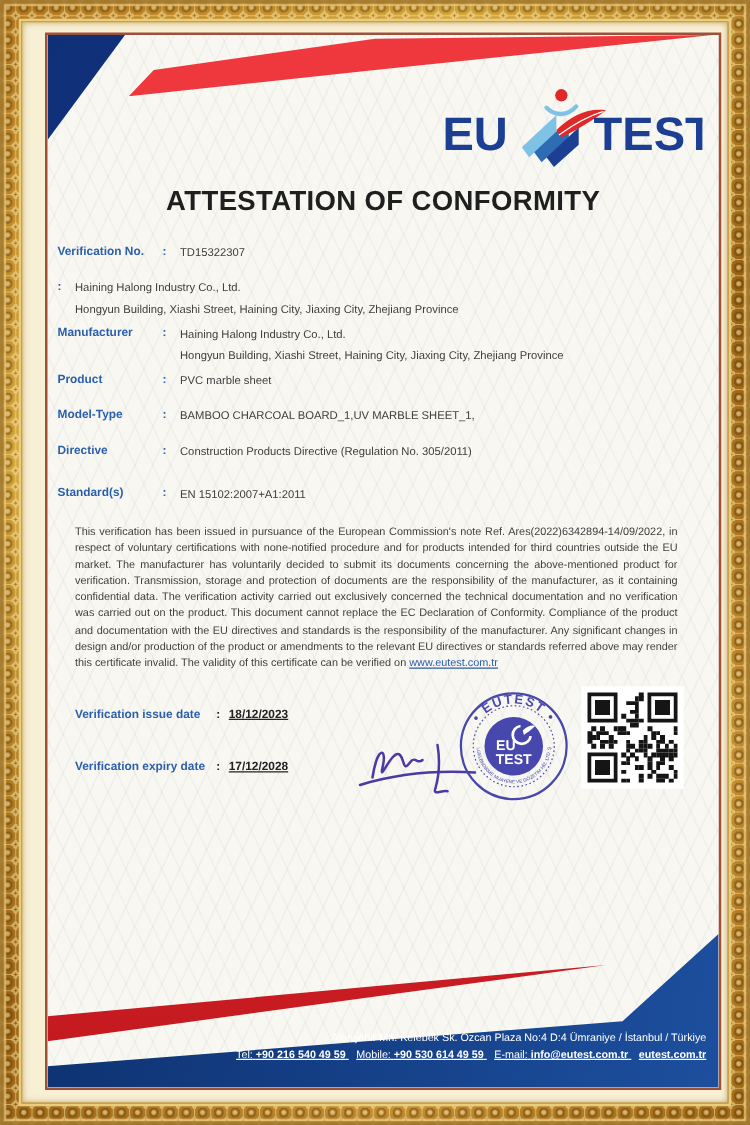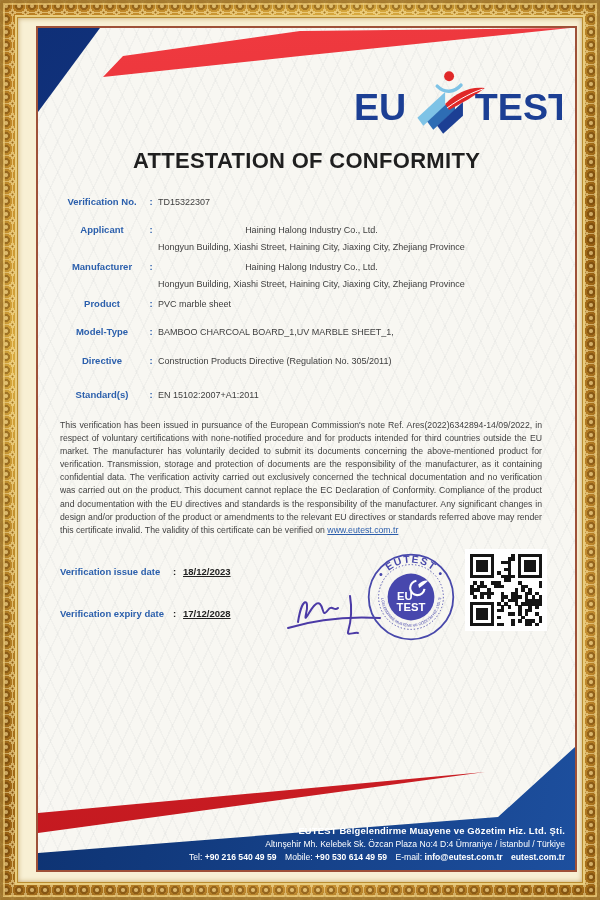--- a/index.html
+++ b/index.html
@@ -46,21 +46,21 @@
   }
   .footer-band{
     background:linear-gradient(100deg,#0a2c68,#1d4f9e);
     clip-path:polygon(0 825px, 460px 789px, 537px 719px, 537px 842px, 0 842px);
   }
   .logo{position:absolute;left:316px;top:38px;width:208px;height:70px;}
   .title{
     position:absolute;left:0;top:120px;width:100%;text-align:center;
     font-size:22px;font-weight:bold;color:#1f1f1f;letter-spacing:.3px;
   }
-  .row{position:absolute;left:22px;width:502px;display:flex;line-height:16.5px;text-align:center;}
+  .row{position:absolute;left:8px;width:502px;display:flex;line-height:16.5px;}
   .flabel{width:84px;font-weight:bold;color:#2b5fac;font-size:9.5px;flex:none;}
   .fcolon{width:14px;font-weight:bold;color:#2b5fac;font-size:9.5px;flex:none;}
   .fval{font-size:9px;color:#3e3e3e;}
   .para{
     position:absolute;left:22px;top:391px;width:482px;
     font-size:8.7px;line-height:13.1px;color:#3f3f3f;text-align:justify;
   }
   .link{color:#2a5caa;text-decoration:underline;cursor:pointer;}
   .drow{position:absolute;left:22px;display:flex;font-size:9.5px;font-weight:bold;}
   .dlabel{width:113px;color:#2b5fac;flex:none;}
@@ -71,21 +71,21 @@
   .qr-mods{position:relative;width:72px;height:72px;}
   .qr-mods i{position:absolute;width:3.6px;height:3.6px;background:#151515;}
   .finder{position:absolute;width:24px;height:24px;border:3.5px solid #151515;background:#fff;}
   .finder::after{content:"";position:absolute;inset:3px;background:#151515;}
   .f1{left:0;top:0}.f2{right:0;top:0}.f3{left:0;bottom:0}
   .sig{position:absolute;left:246px;top:560px;width:140px;height:52px;}
   .signer{position:absolute;left:228px;top:610px;width:134px;text-align:center;color:#3f72b5;font-size:9.5px;line-height:14px;}
   .footer-text{position:absolute;right:10px;top:796px;width:520px;text-align:right;color:#ffffff;}
   .ft1{font-size:9.4px;font-weight:bold;letter-spacing:.2px;line-height:14px;}
   .ft2{font-size:8.6px;line-height:13px;}
-  .ft3{font-size:8.6px;line-height:13px;}
+  .ft3{font-size:8.6px;line-height:13px;text-decoration:underline;}
   .ft3 .seg{margin-left:6px;}
   .ft3 b{font-weight:bold;}
 </style>
 </head>
 <body>
 
 <div class="page">
   <div class="ornament"></div>
   <div class="mat"></div>
 
@@ -111,21 +111,20 @@
     <div class="title">ATTESTATION OF CONFORMITY</div>
 
     <div class="row" style="top:166px">
       <span class="flabel">Verification No.</span>
       <span class="fcolon">:</span>
       <div class="fval">
           <div>TD15322307</div>
         </div>
     </div>
     <div class="row" style="top:194px">
-      <span class="flabel">Applicant</span>
       <span class="fcolon">:</span>
       <div class="fval">
         <div>Haining Halong Industry Co., Ltd.</div>
         <div>Hongyun Building, Xiashi Street, Haining City, Jiaxing City, Zhejiang Province</div>
       </div>
     </div>
     <div class="row" style="top:231px">
       <span class="flabel">Manufacturer</span>
       <span class="fcolon">:</span>
       <div class="fval">
@@ -319,21 +318,20 @@
           <i style="left: 54.9px; top: 68.6px;"></i>
           <i style="left: 58.3px; top: 68.6px;"></i>
           <i style="left: 65.1px; top: 68.6px;"></i>
         </div>
     </div>
 
     <div class="shape ribbon-bottom"></div>
     <div class="shape footer-band"></div>
 
     <div class="footer-text">
-      <div class="ft1">EUTEST Belgelendirme Muayene ve Gözetim Hiz. Ltd. Şti.</div>
       <div class="ft2">Altınşehir Mh. Kelebek Sk. Özcan Plaza No:4 D:4 Ümraniye / İstanbul / Türkiye</div>
       <div class="ft3">
         <span>Tel:</span>
         <b>+90 216 540 49 59</b>
         <span class="seg">Mobile:</span>
         <b>+90 530 614 49 59</b>
         <span class="seg">E-mail:</span>
         <b>info@eutest.com.tr</b>
         <b class="seg">eutest.com.tr</b>
       </div>

